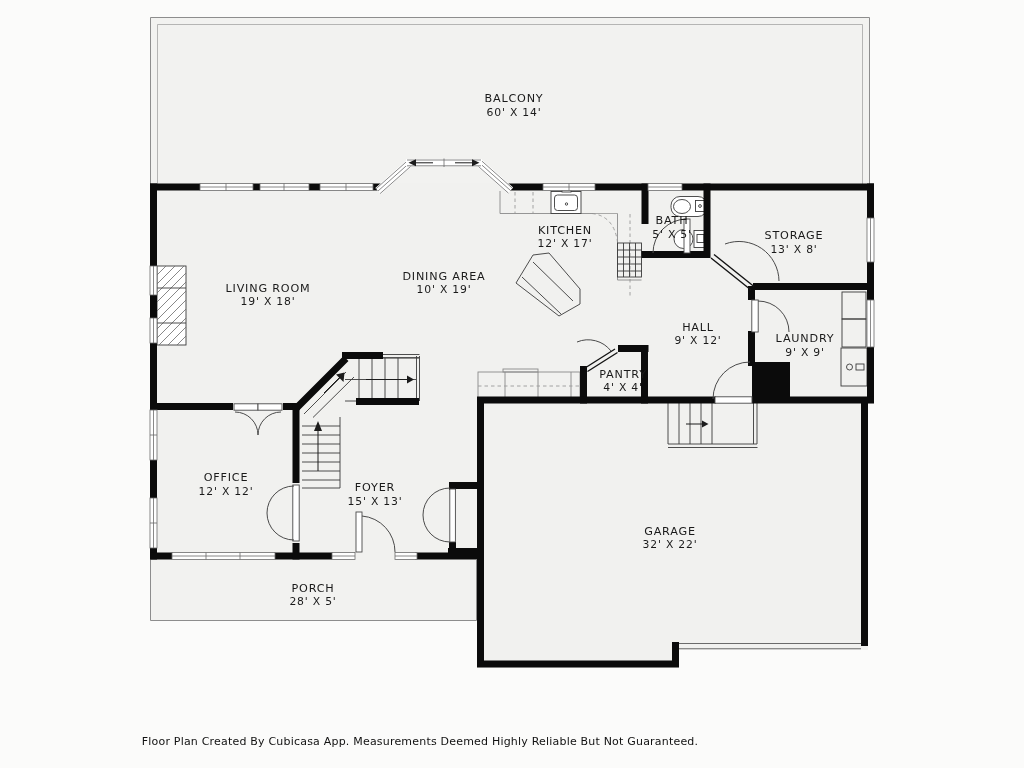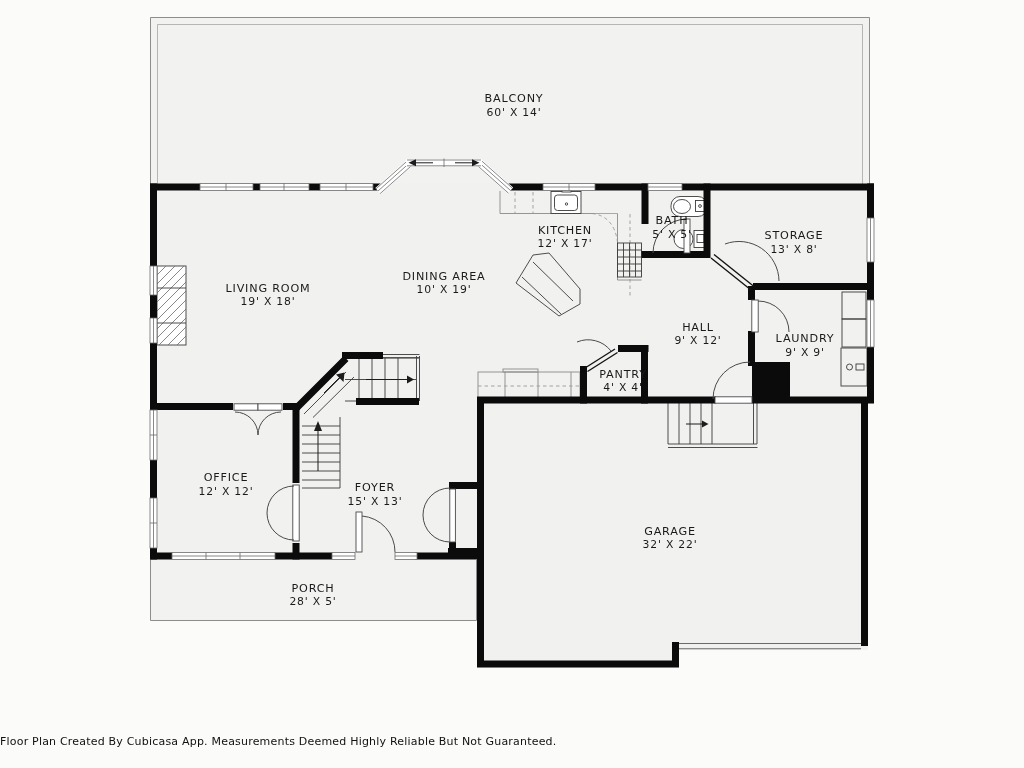--- a/index.html
+++ b/index.html
@@ -14,21 +14,21 @@
   .fix{stroke:#3a3a3a;stroke-width:.9;fill:none;}
   .fixw{stroke:#3a3a3a;stroke-width:.9;fill:#ffffff;}
   .cnt{stroke:#8a8a8a;stroke-width:.9;fill:none;}
   .dash{stroke:#9a9a9a;stroke-width:.9;fill:none;stroke-dasharray:3.5 3;}
   .winr{fill:#ffffff;stroke:#6b6b6b;stroke-width:.8;}
   .winl{stroke:#6b6b6b;stroke-width:.8;fill:none;}
   .door{stroke:#4a4a4a;stroke-width:1;fill:none;}
   .leaf{fill:#ffffff;stroke:#4a4a4a;stroke-width:.9;}
   .arr{stroke:#1c1c1c;stroke-width:1;fill:none;}
   .arrh{fill:#1c1c1c;stroke:none;}
-  #footer{position:absolute;left:0;top:735px;width:840px;
+  #footer{position:absolute;left:0;top:735px;width:840px;text-align:center;
           font-size:11px;color:#111;letter-spacing:.2px;}
 </style>
 </head>
 <body>
 
 <svg width="1024" height="768" viewBox="0 0 1024 768">
   <defs>
     <pattern id="hatch" patternUnits="userSpaceOnUse" width="9" height="9">
       <path d="M0,9 L9,0 M-2,2 L2,-2 M7,11 L11,7" stroke="#6a6a6a" stroke-width=".8"></path>
     </pattern>

